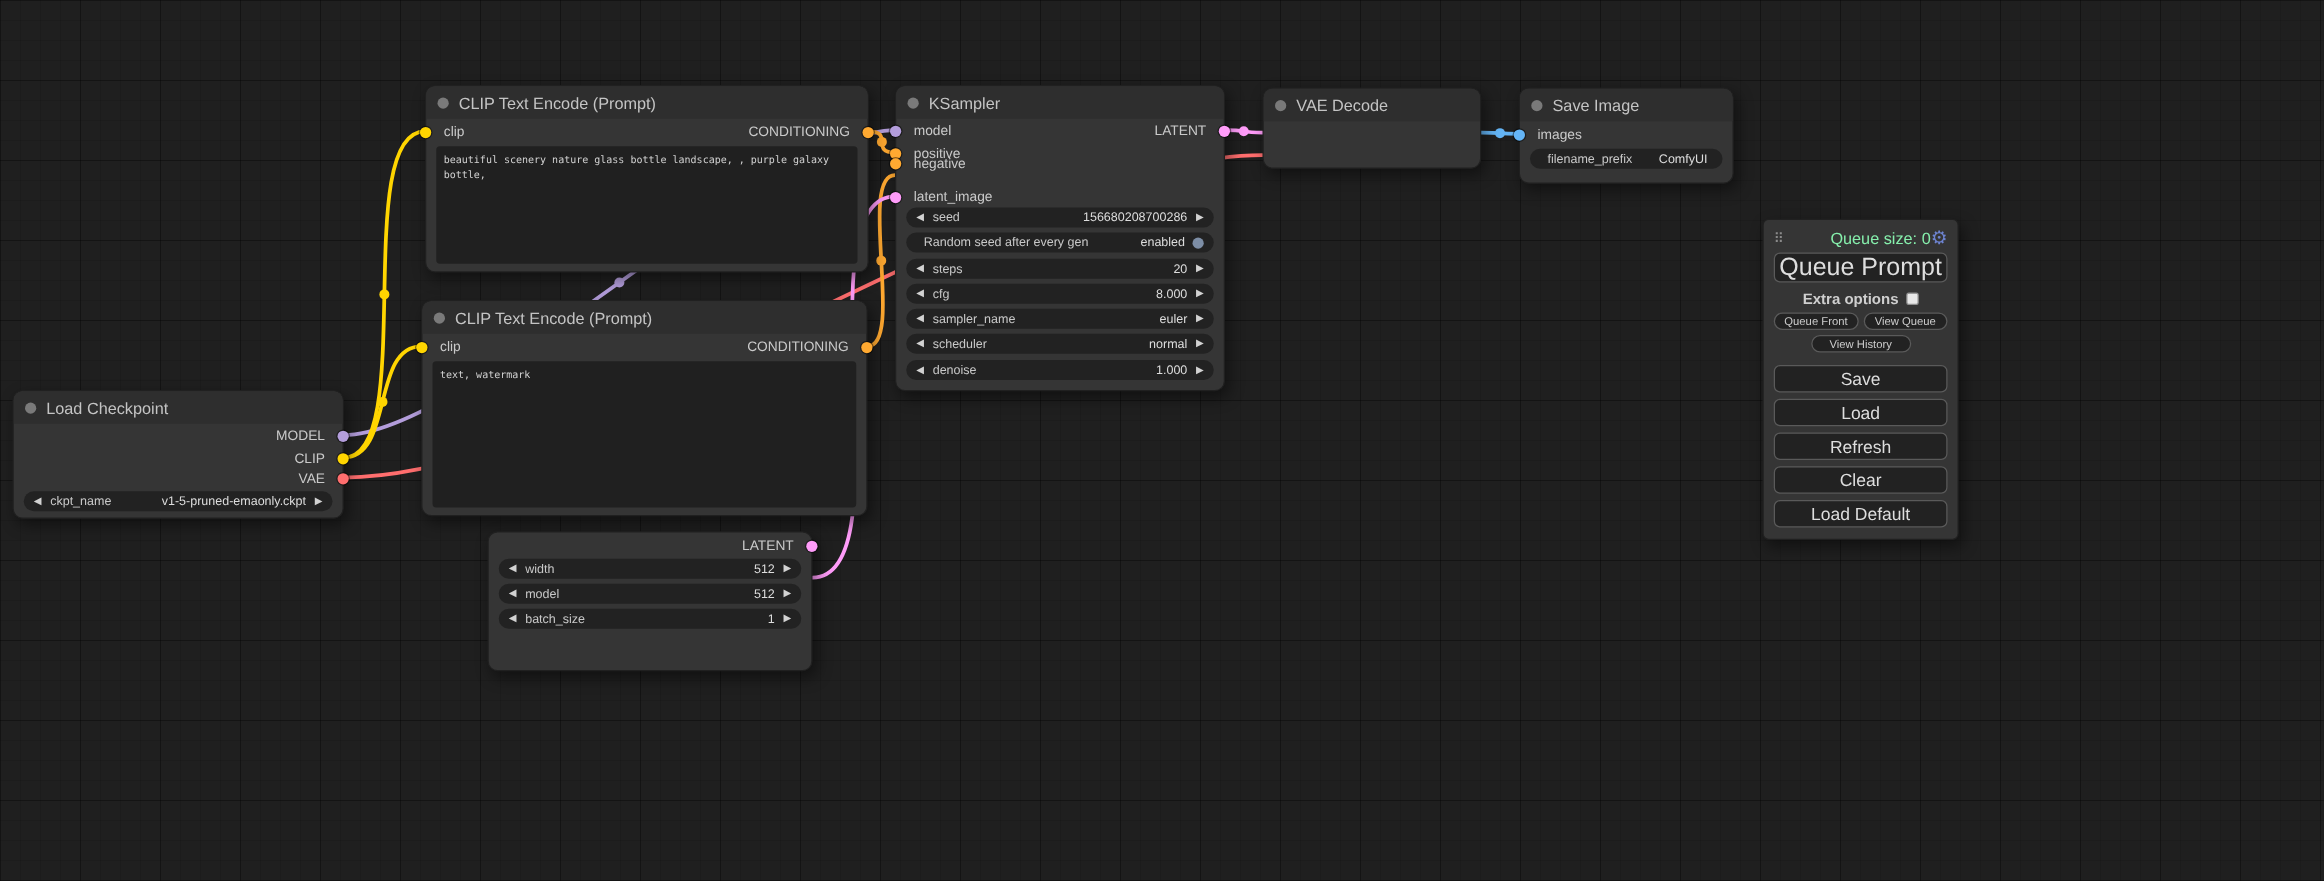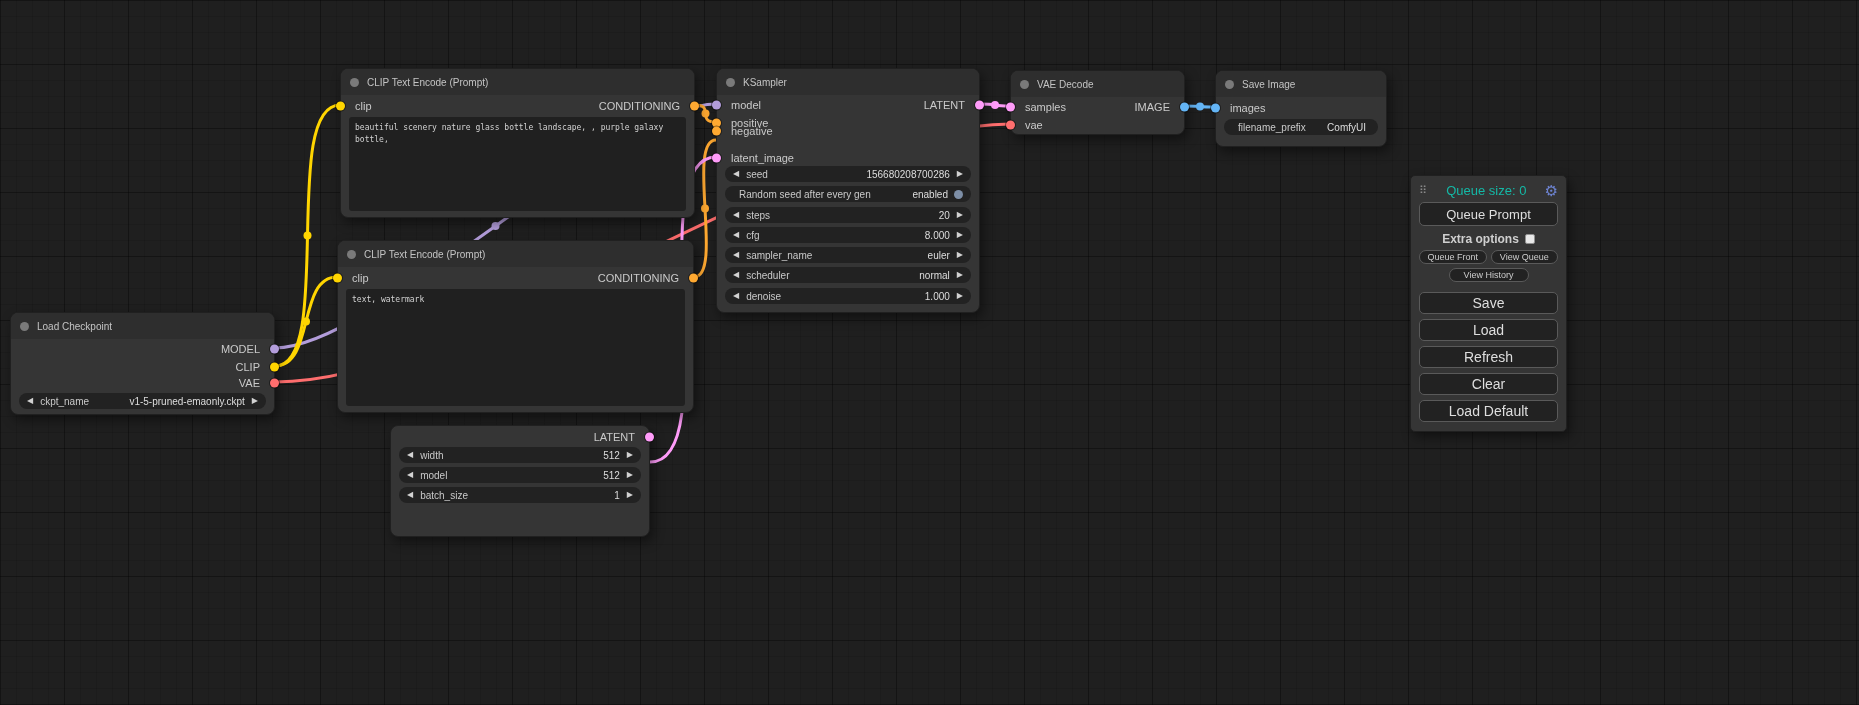--- a/index.html
+++ b/index.html
@@ -25,21 +25,21 @@
   .node {
     position:absolute; z-index:2;
     background:#353535; border:1px solid #202020; border-radius:8px;
     box-shadow: 3px 5px 12px rgba(0,0,0,0.45);
   }
   .ntitle {
     height:26px; background:#2e2e2e; border-radius:7px 7px 0 0;
     display:flex; align-items:center; padding:0 9px; gap:8px;
   }
   .cdot { width:9px; height:9px; border-radius:50%; background:#7a7a7a; flex:0 0 auto; }
-  .ttext { font-size:10px; color:#c4c4c4; white-space:nowrap; }
+  .ttext { font-size:13px; color:#c4c4c4; white-space:nowrap; }
   .nbody { position:relative; height:calc(100% - 26px); }
 
   .srow { position:absolute; height:16px; line-height:16px; font-size:11px; color:#cacaca; white-space:nowrap; }
   .srow.in  { left:0; padding-left:14px; }
   .srow.out { right:0; padding-right:14px; text-align:right; }
   .sdot {
     position:absolute; top:50%; transform:translateY(-50%);
     width:9px; height:9px; border-radius:50%;
     box-shadow: 0 0 0 1px rgba(0,0,0,0.45);
   }
@@ -69,28 +69,28 @@
   }
 
   .menu {
     position:absolute; left:1410px; top:175px; width:157px; z-index:3;
     background:#353535; border:1px solid #202020; border-radius:5px;
     box-shadow:3px 5px 12px rgba(0,0,0,0.45);
     padding:7px 8px 9px;
   }
   .mhead { display:flex; align-items:center; margin-bottom:4px; }
   .drag  { color:#8a8a8a; font-size:11px; letter-spacing:1px; cursor:grab; }
-  .qsize { flex:1; text-align:center; font-size:13px; color:#14b8a6; }
+  .qsize { flex:1; text-align:right; font-size:13px; color:#86efac; }
   .gear  { font-size:15px; line-height:1; cursor:pointer; }
   .mbtn {
     display:block; width:100%;
     background:#222; border:1px solid #5a5a5a; border-radius:5px;
     color:#dedede; font-family:inherit; cursor:pointer;
   }
-  .mbtn.big { font-size:13px; height:24px; margin:3px 0 2px; }
+  .mbtn.big { font-size:20px; height:24px; margin:3px 0 2px; }
   .mbtn.mid { font-size:14px; height:22px; margin:5px 0 0; }
   .extra { display:flex; justify-content:center; align-items:center; gap:6px; font-size:12px; color:#cfcfcf; margin:6px 0 4px;font-weight:bold; }
   .checkbox { width:10px; height:10px; background:#e8e8e8; border:1px solid #909090; border-radius:2px; cursor:pointer; }
   .tinyrow { display:flex; gap:4px; }
   .mbtn.tiny { font-size:9px; height:14px; border-radius:8px; margin:0; padding:0 4px; color:#cccccc; flex:1; width:auto; }
   .vhrow { display:flex; justify-content:center; margin:4px 0 10px; }
   .vhrow .mbtn.tiny { flex:none; width:80px; }
 </style>
 </head>
 <body>
@@ -278,34 +278,20 @@
         <span class="warrow">▶</span>
       </div>
     </div>
   </div>
 
   <div class="node" style="left:1010px;top:70px;width:175px;height:65px;">
     <div class="ntitle">
       <span class="cdot"></span>
       <span class="ttext">VAE Decode</span>
     </div>
-    <div class="nbody">
-      <div class="srow in" style="top:2px">
-        <span class="sdot" style="background: rgb(255, 156, 249);"></span>
-        <span>samples</span>
-      </div>
-      <div class="srow in" style="top:20px">
-        <span class="sdot" style="background: rgb(255, 110, 110);"></span>
-        <span>vae</span>
-      </div>
-      <div class="srow out" style="top:2px">
-        <span>IMAGE</span>
-        <span class="sdot" style="background: rgb(100, 181, 246);"></span>
-      </div>
-    </div>
   </div>
 
   <div class="node" style="left:1215px;top:70px;width:172px;height:77px;">
     <div class="ntitle">
       <span class="cdot"></span>
       <span class="ttext">Save Image</span>
     </div>
     <div class="nbody">
       <div class="srow in" style="top:3px">
         <span class="sdot" style="background: rgb(100, 181, 246);"></span>

